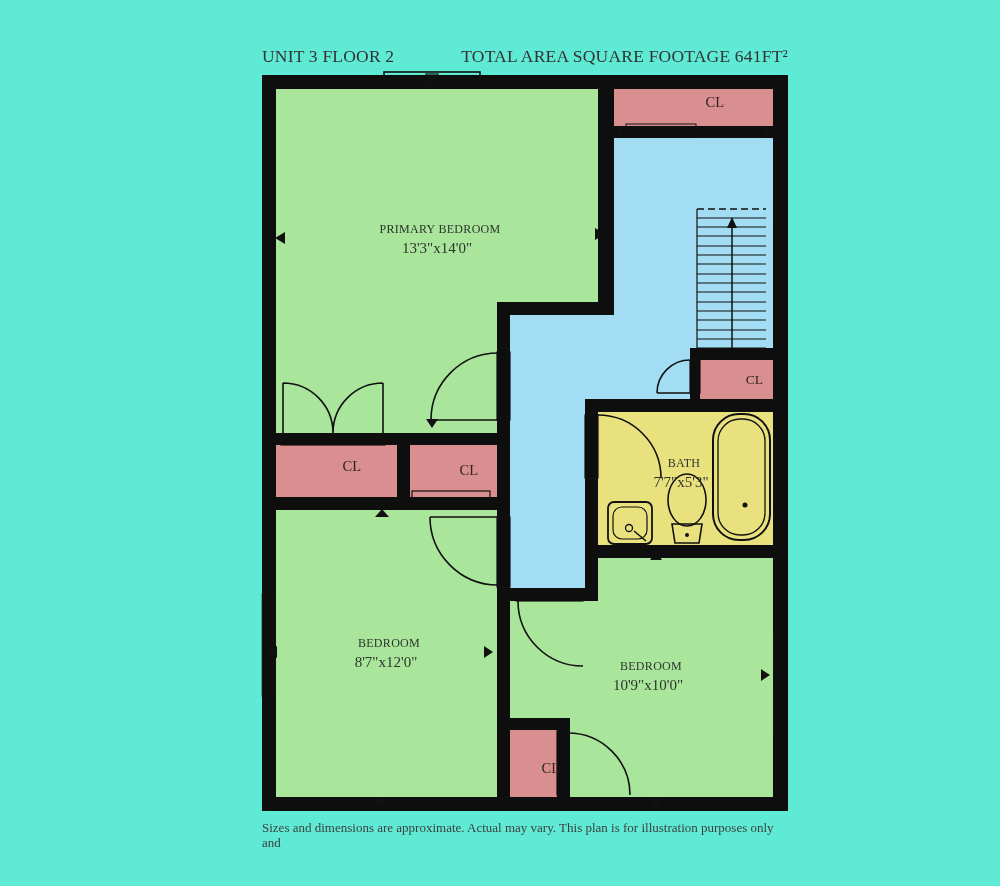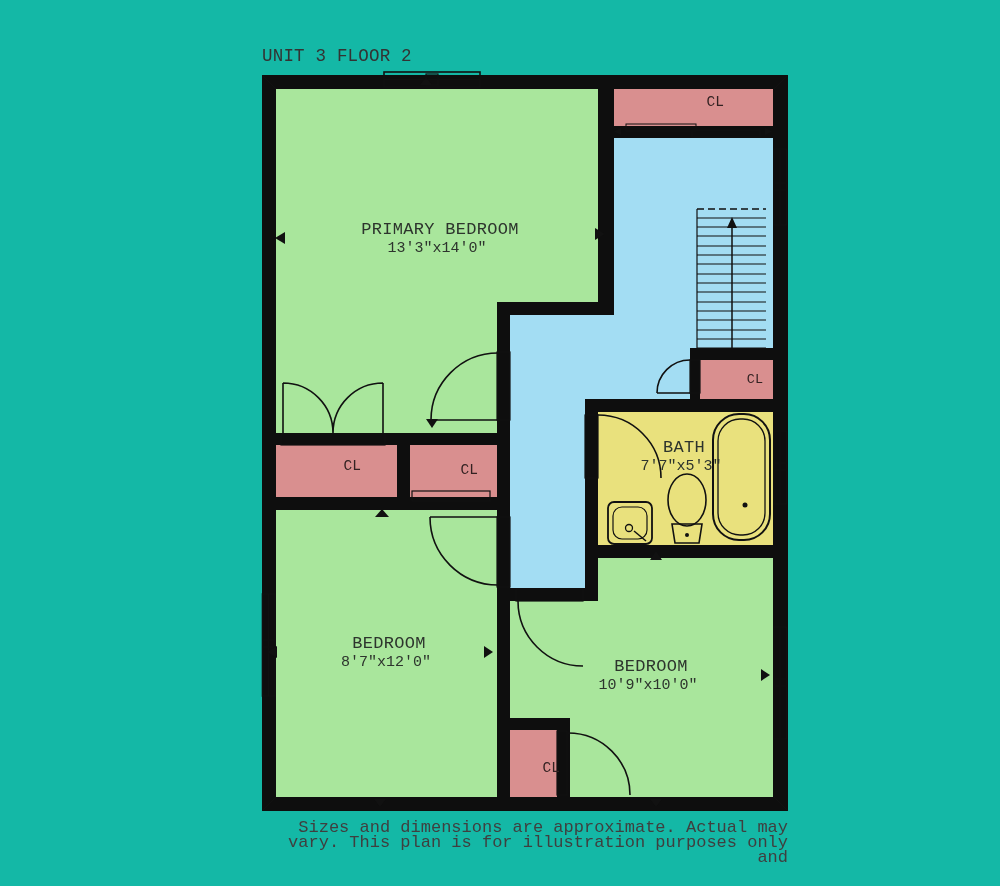--- a/index.html
+++ b/index.html
@@ -1,41 +1,42 @@
 <!DOCTYPE html>
 <html><head>
 <meta charset="utf-8">
 <style>
   html,body{margin:0;padding:0;background:#ffffff;}
   .stage{
-    position:relative;width:1000px;height:886px;background:#14b8a6;overflow:hidden;
-    font-family:Liberation Mono, monospace;
+    position:relative;width:1000px;height:886px;background:#5eead4;overflow:hidden;
+    font-family:Liberation Serif, serif;
   }
   .hdr{position:absolute;top:46px;font-size:17.5px;color:#333;letter-spacing:.2px;white-space:nowrap;}
   .hdr-left{left:262px;}
   .hdr-right{right:212px;}
   svg{position:absolute;left:0;top:0;}
   .room-label{position:absolute;text-align:center;color:#2d342d;line-height:19px;pointer-events:none;}
-  .room-label .rn{font-size:17px;letter-spacing:.3px;margin-left:6px;}
+  .room-label .rn{font-size:12px;letter-spacing:.3px;margin-left:6px;}
   .room-label .rd{font-size:15px;}
   .cl-label{position:absolute;width:60px;text-align:right;font-size:14.5px;color:#332222;pointer-events:none;}
   .cl-small{font-size:13.5px;}
-  .footer{position:absolute;left:262px;width:526px;text-align:right;font-size:17px;
+  .footer{position:absolute;left:262px;width:526px;text-align:left;font-size:13px;
           color:#3f3f3f;line-height:15px;}
   
   .f-green{fill:#a9e69c;} .f-pink{fill:#d98f8f;} .f-blue{fill:#a3ddf3;} .f-yellow{fill:#e9e17d;}
   .f-wall{fill:#0e0e0e;} .f-white{fill:#ffffff;}
   .ln{stroke:#111;fill:none;}
 </style>
 </head>
 <body>
 
 <div class="stage">
 
   <div class="hdr hdr-left">UNIT 3 FLOOR 2</div>
+  <div class="hdr hdr-right">TOTAL AREA SQUARE FOOTAGE 641FT²</div>
 
   <svg width="1000" height="886">
 
     <rect x="262" y="75" width="526" height="736" class="f-wall"></rect>
 
     <g>
       <rect x="276" y="89" width="322" height="213" class="f-green"></rect>
       <rect x="276" y="302" width="221" height="131" class="f-green"></rect>
       <rect x="614" y="89" width="159" height="37" class="f-pink"></rect>
       <rect x="614" y="138" width="76" height="214" class="f-blue"></rect>
@@ -159,21 +160,21 @@
     <div class="rd">13'3"x14'0"</div>
   </div>
   <div class="room-label" style="left:286px;top:634px;width:200px;">
     <div class="rn">BEDROOM</div>
     <div class="rd">8'7"x12'0"</div>
   </div>
   <div class="room-label" style="left:548px;top:657px;width:200px;">
     <div class="rn">BEDROOM</div>
     <div class="rd">10'9"x10'0"</div>
   </div>
-  <div class="room-label" style="left:611px;top:438px;width:140px;">
+  <div class="room-label" style="left:611px;top:454px;width:140px;">
     <div class="rn">BATH</div>
     <div class="rd">7'7"x5'3"</div>
   </div>
 
   <div class="cl-label" style="left:664px;top:94px;">CL</div>
   <div class="cl-label" style="left:301px;top:458px;">CL</div>
   <div class="cl-label" style="left:418px;top:462px;">CL</div>
   <div class="cl-label cl-small" style="left:703px;top:372px;">CL</div>
   <div class="cl-label" style="left:500px;top:760px;">CL</div>
 

